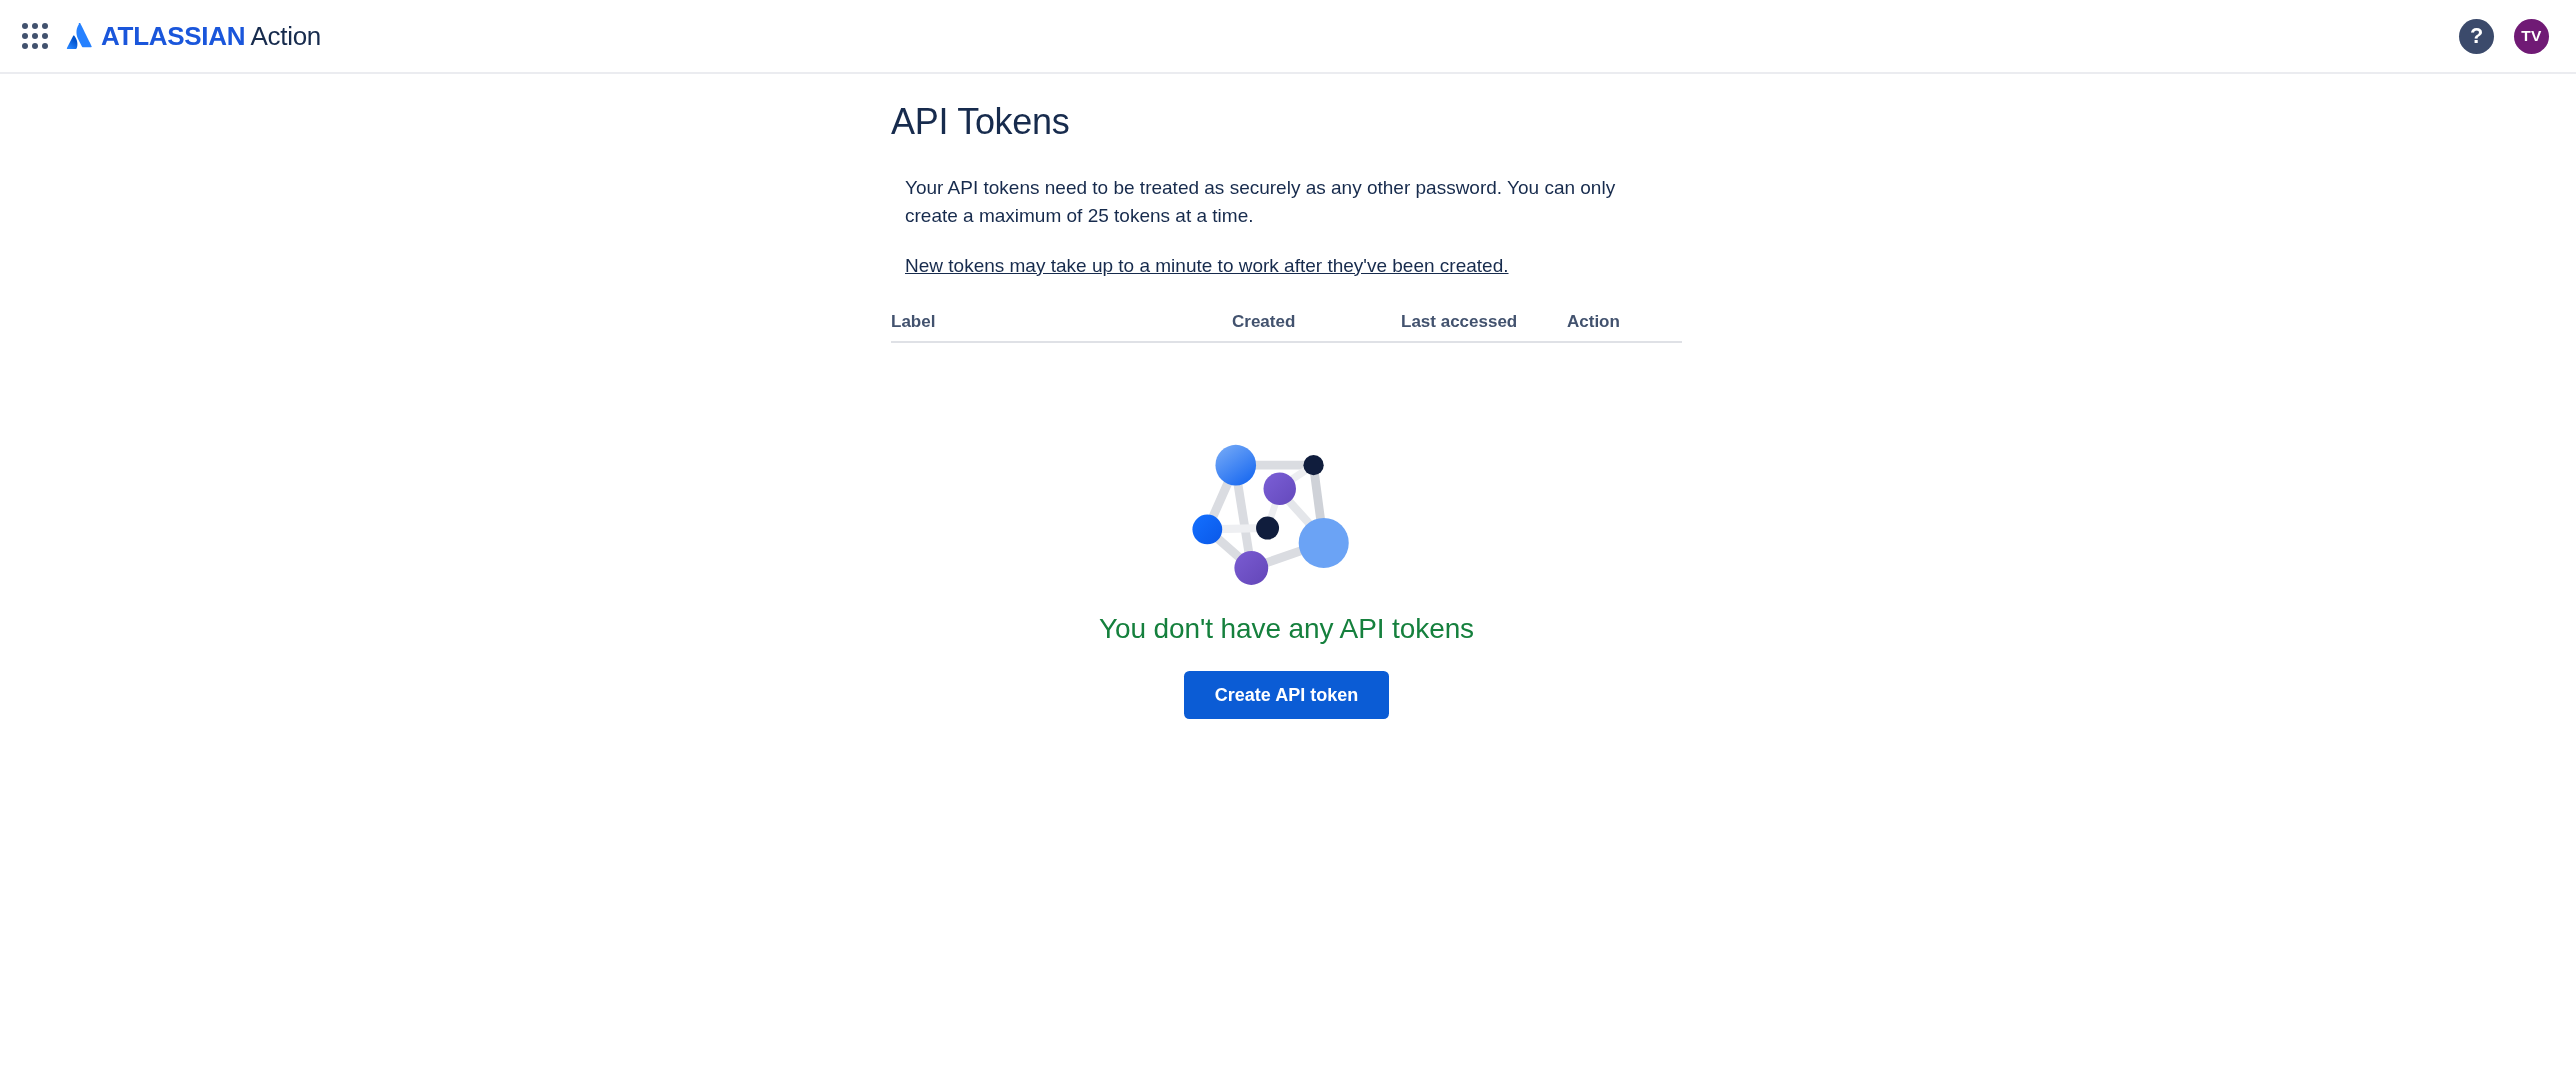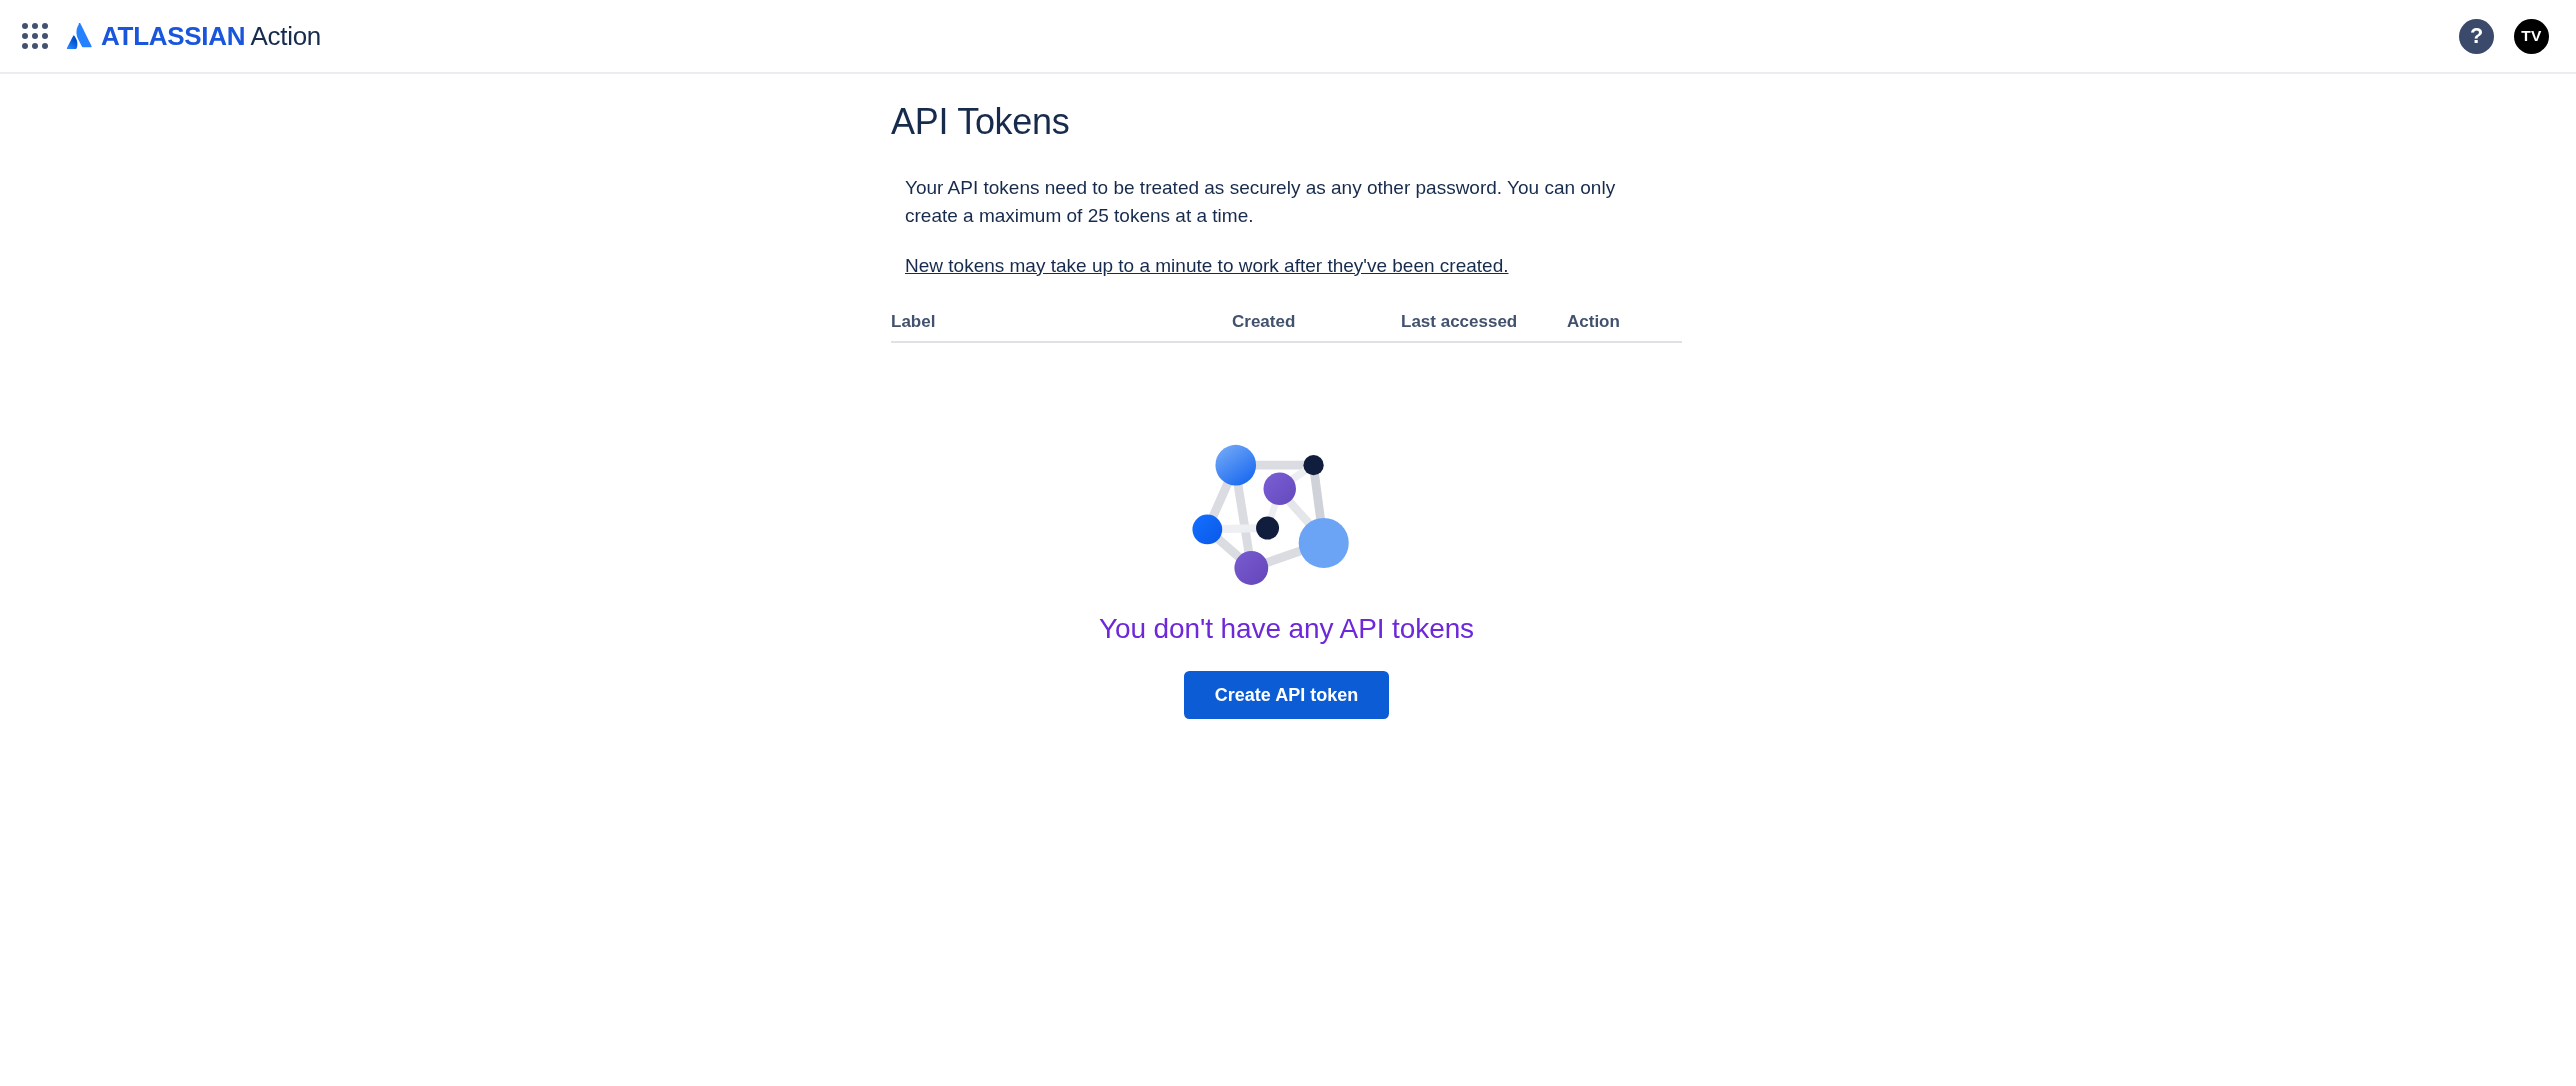--- a/index.html
+++ b/index.html
@@ -133,21 +133,21 @@
   .help-btn {
     background: #3B4A6B;
   }
   .help-btn span {
     color: #ffffff;
     font-size: 21.6px;
     font-weight: 700;
     line-height: 1;
   }
   .avatar {
-    background: #000000;
+    background: #701a75;
   }
   .avatar span {
     color: #ffffff;
     font-size: 15.5px;
     font-weight: 600;
     letter-spacing: 0.3px;
     line-height: 1;
   }
 
   
@@ -207,21 +207,21 @@
   }
   .empty-illustration {
     width: 203px;
     height: 149px;
     display: block;
   }
   .empty-heading {
     margin: 26px 0 0 0;
     font-size: 28px;
     font-weight: 500;
-    color: #6d28d9;
+    color: #15803d;
     letter-spacing: -0.1px;
   }
   .create-btn {
     margin-top: 26px;
     background: #0B5CD5;
     color: #ffffff;
     font-size: 18px;
     font-weight: 600;
     font-family: "Liberation Sans", sans-serif;
     border: none;

